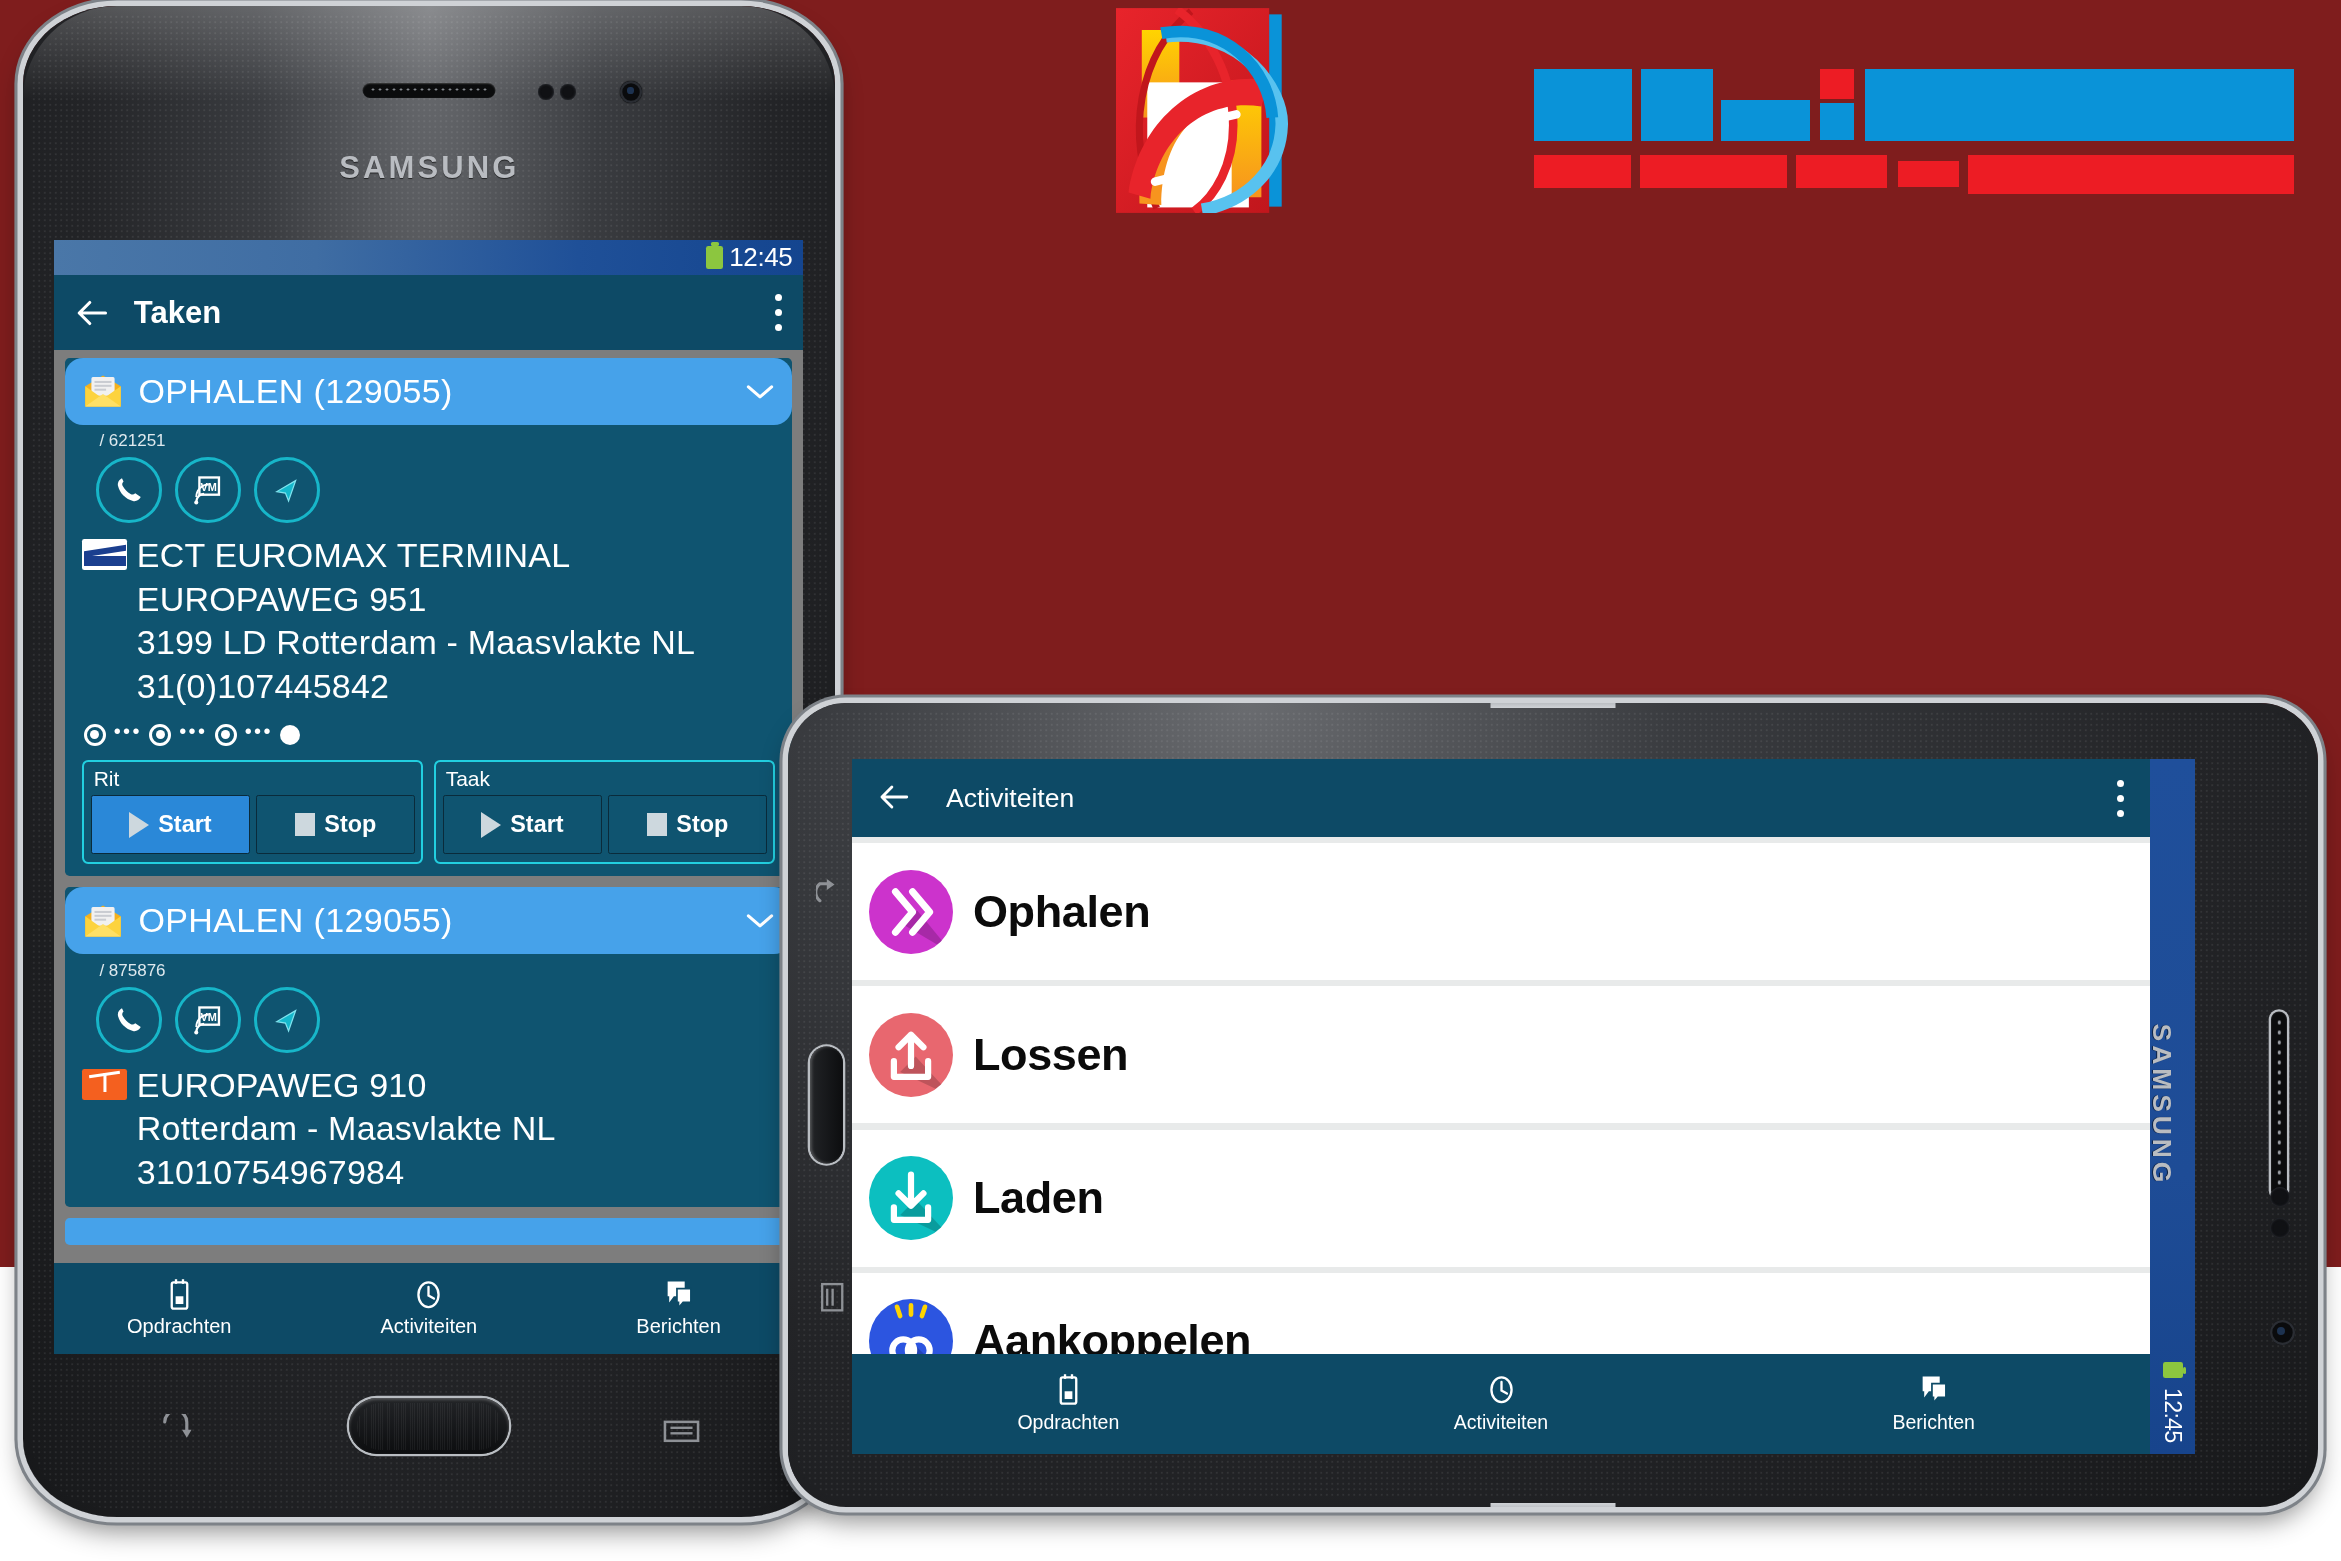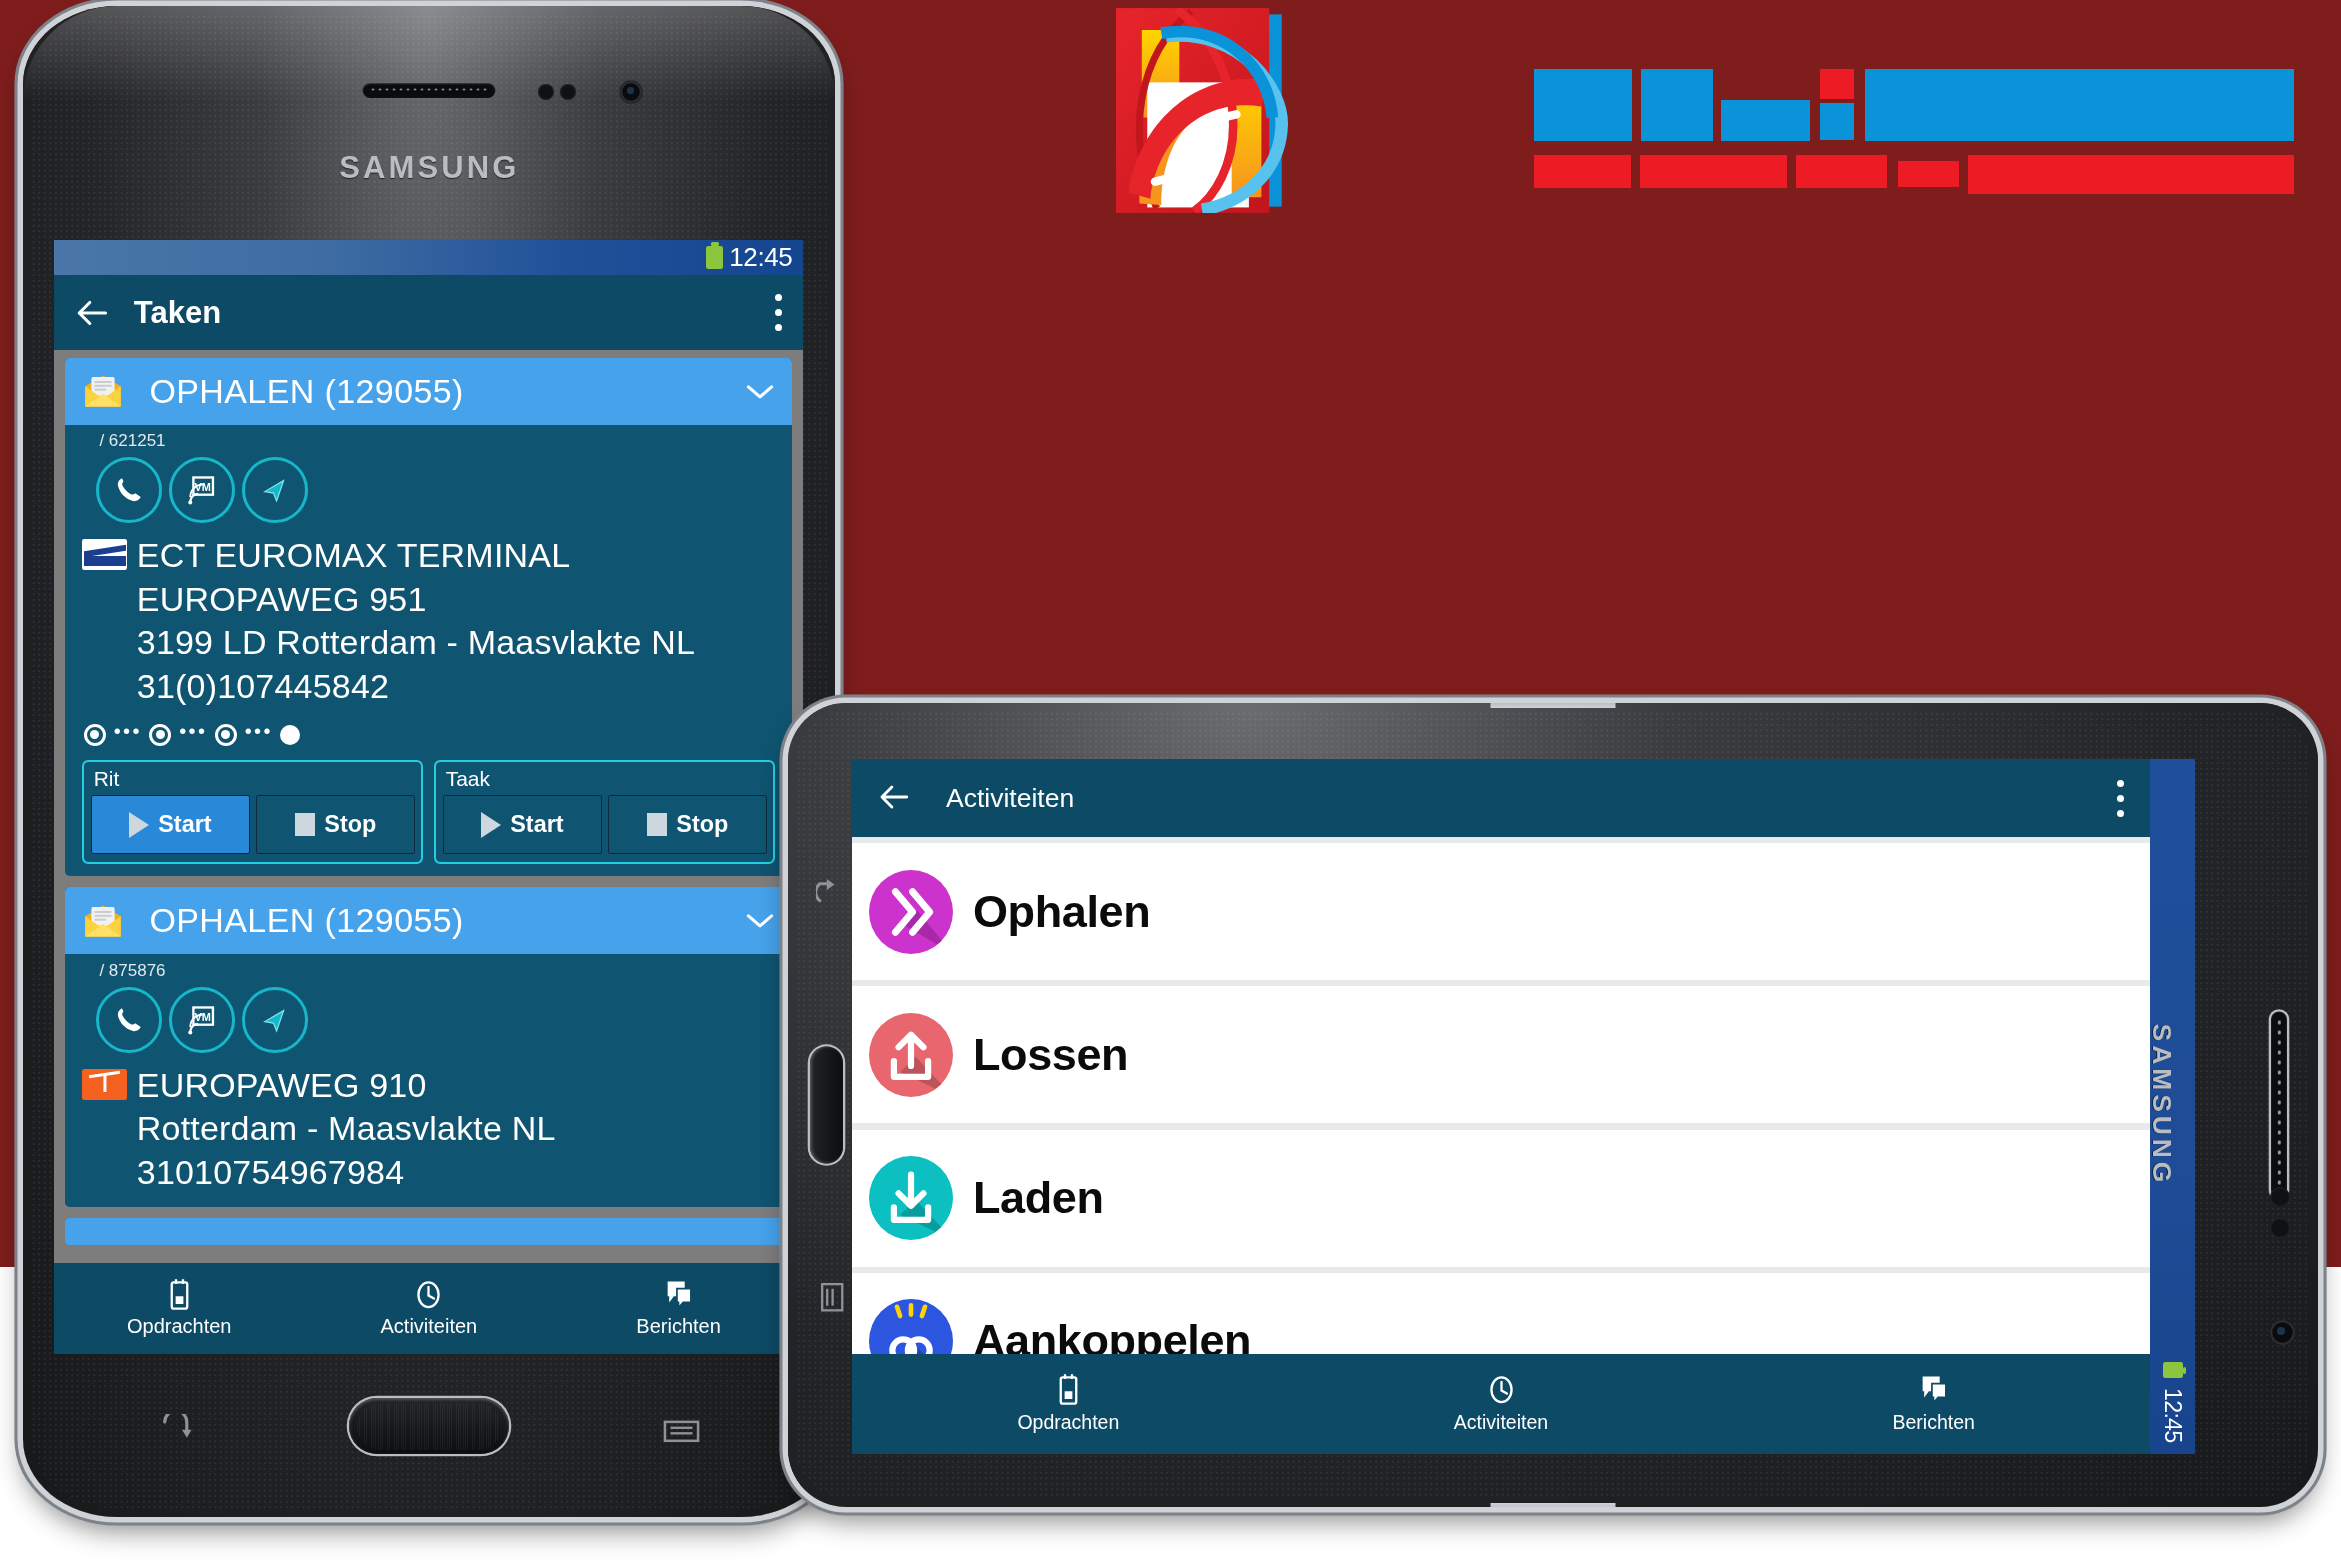--- a/index.html
+++ b/index.html
@@ -78,31 +78,31 @@
   .ic-kebab{ width:9.4px; height:37px; display:flex; flex-direction:column; justify-content:space-between; align-items:center;}
   .ic-kebab i{ display:block; width:7px; height:7px; background:#fff; border-radius:50%;}
 
   .ph-content{
     background:#7d7d7d; height:calc(100% - 35px - 75px - 0px);
     padding:7.8px 11px 0 11px; position:relative; overflow:hidden;
   }
 
   .task-card{ background:#0f5470; border-radius:4.7px; margin-bottom:11px; overflow:hidden; }
   .task-head{
-    background:#46a2ea; display:flex; align-items:center; gap:25px;
-    padding:9.4px 17px; min-height:67px;
+    background:#46a2ea; display:flex; align-items:center; gap:14px;
+    padding:9.4px 17px; min-height:67px;border-radius:18px;
   }
   .mail-icon{ width:42px; height:34px; position:relative; flex:0 0 auto;}
   .task-head-label{ color:#fff; font-size:34px; font-weight:400; letter-spacing:0.4px; flex:1;}
   .chev{ width:30px; height:17px; position:relative; flex:0 0 auto;}
   .chev svg{width:30px;height:17px;}
 
   .task-body{ padding:4.7px 17px 12.5px 17px; }
   .subref{ color:#dfe9ee; font-size:17px; margin:1.6px 0 4.7px 17px; }
-  .round-actions{ display:flex; gap:7px; margin:6.2px 0 11px 14px;}
+  .round-actions{ display:flex; gap:13px; margin:6.2px 0 11px 14px;}
   .ract{
     width:66px; height:66px; border-radius:50%; border:3.1px solid #17b6c9;
     display:flex; align-items:center; justify-content:center; background:transparent;
   }
   .ract svg{ width:36px; height:36px; }
   .addr-row{ display:flex; align-items:flex-start; gap:9.4px;}
   .terminal-logo{
     width:45px; height:31px; flex:0 0 auto; margin-top:4.7px; border-radius:2.3px;
     background:#ffffff; position:relative; overflow:hidden;
   }

